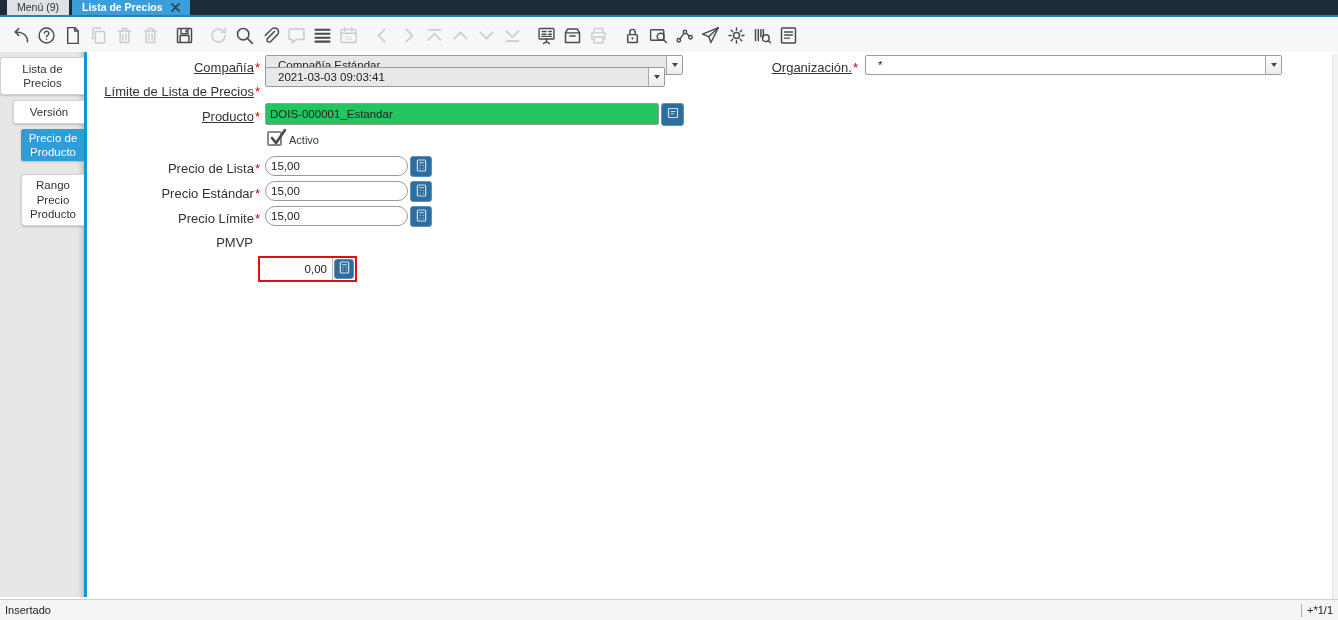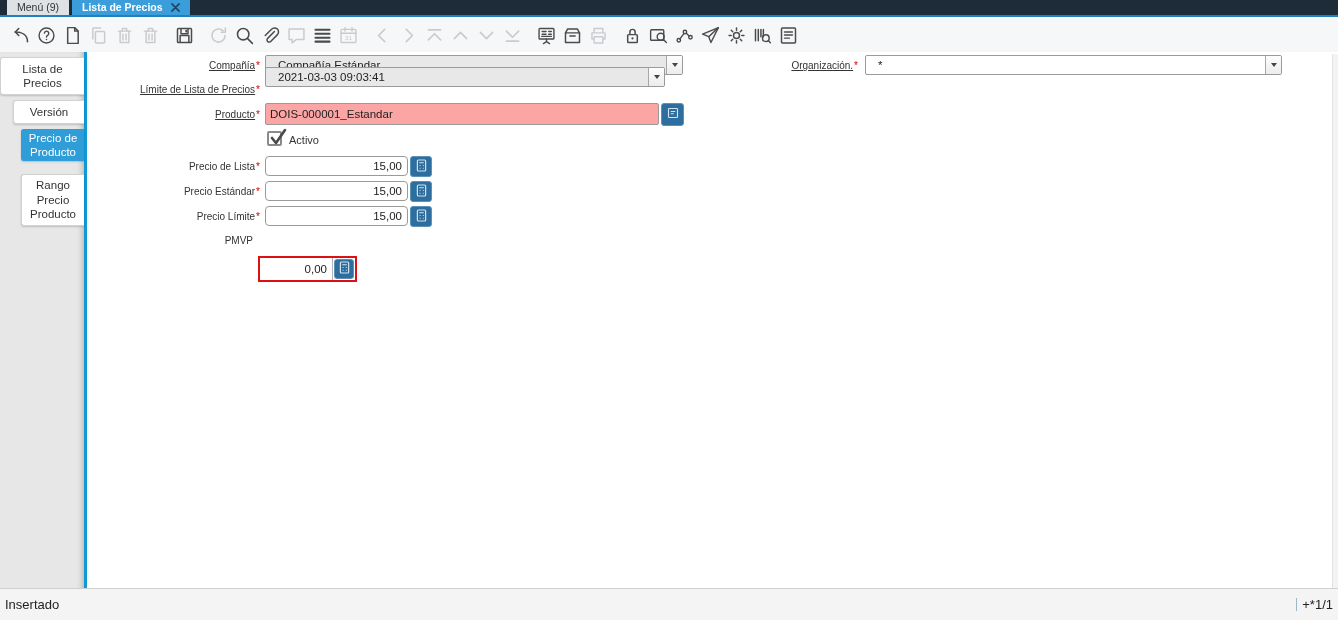--- a/index.html
+++ b/index.html
@@ -38,57 +38,57 @@
           border-radius:3px 0 0 3px; box-shadow:0 1px 2px rgba(0,0,0,.18); display:flex;
           align-items:center; justify-content:center; text-align:center; font-size:11.5px;
           color:#333; line-height:1.25; cursor:pointer; padding:2px 3px; }
   .stab.active { background:#2e9dd8; border-color:#2e9dd8; color:#fff; }
   .stab1 { top:5px;  left:0;    height:38px; }
   .stab2 { top:48px; left:13px; height:24px; }
   .stab3 { top:77px; left:21px; height:32px; }
   .stab4 { top:122px;left:21px; height:52px; }
 
   
-  .lbl { position:absolute; font-size:10px; color:#333; text-align:right; white-space:nowrap; }
+  .lbl { position:absolute; font-size:13px; color:#333; text-align:right; white-space:nowrap; }
   .lbl .txt.u { text-decoration:underline; }
   .req { color:#cc0000; margin-left:1px; }
   .combo { position:absolute; height:20px; border:1px solid #9a9a9a; border-radius:2px;
            display:flex; align-items:stretch; overflow:hidden; background:#fff; }
   .combo.readonly { background:#e8e8e8; }
   .combo .cval { flex:1; border:none; background:transparent; font-family:inherit; font-size:11.5px;
                  color:#222; padding:0 12px; outline:none; }
   .combo .cbtn { width:16px; background:linear-gradient(#fdfdfd,#ececec); border:none;
                  border-left:1px solid #a7a7a7; display:flex; align-items:center; justify-content:center;
                  cursor:pointer; padding:0; }
   .caret { width:0; height:0; border-left:3.5px solid transparent; border-right:3.5px solid transparent;
            border-top:4px solid #444; }
   .tinput { position:absolute; height:22px; border:1px solid #9a9a9a; border-radius:2px;
-            font-family:inherit; font-size:11.5px; color:#222; padding:0 4px; outline:none; background:#fca5a5; }
-  .ninput { position:absolute; height:20px; border:1px solid #9a9a9a; border-radius:4px;
-            font-family:inherit; font-size:11.5px; color:#222; padding:3px 5px; text-align:right;
+            font-family:inherit; font-size:11.5px; color:#222; padding:0 4px; outline:none; background:#22c55e; }
+  .ninput { position:absolute; height:20px; border:1px solid #9a9a9a; border-radius:10px;
+            font-family:inherit; font-size:11.5px; color:#222; padding:3px 5px; 
             outline:none; background:#fff; }
   .bluebtn { position:absolute; background:#2e6e9e; border:1px solid #5b92b8; border-radius:3px;
              display:flex; align-items:center; justify-content:center; color:#cfe2ef; cursor:pointer; padding:0; }
   .chkbox { position:absolute; width:15px; height:15px; background:#fff; border:2px solid #8a8a8a;
             border-radius:2px; cursor:pointer; }
   .chkbox svg { position:absolute; left:0px; top:-6px; overflow:visible; }
   .chklbl { position:absolute; font-size:11px; color:#333; }
 
   
   .redbox { position:absolute; left:258px; top:176px; width:99px; height:26px;
             border:2px solid #dd1111; background:#fff; display:flex; align-items:center;margin-top:28px; }
   .redbox input { flex:1; width:70px; height:100%; border:none; border-right:1px solid #b5b5b5;
                   font-family:inherit; font-size:11.5px; color:#222; text-align:right; padding:0 5px; outline:none; }
   .redbox .calcb { width:20px; height:20px; margin:0 1px; background:#2e6e9e; border:1px solid #5b92b8;
                    border-radius:3px; display:flex; align-items:center; justify-content:center;
                    color:#cfe2ef; cursor:pointer; padding:0; }
 
   
-  .statusbar { position:absolute; bottom:0; left:0; right:0; height:32px; background:#f4f4f4;
-               border-top:1px solid #cfcfcf; display:flex; align-items:center; font-size:13px;
+  .statusbar { position:absolute; bottom:0; left:0; right:0; height:21px; background:#f4f4f4;
+               border-top:1px solid #cfcfcf; display:flex; align-items:center; font-size:11px;
                color:#222; padding:0 5px; }
   .statusbar .left { flex:1; }
   .statusbar .sep { width:1px; height:13px; background:#9fb6c4; margin-right:5px; }
 </style>
 </head>
 <body>
 
 <div class="screen">
 
   <div class="tabbar">

